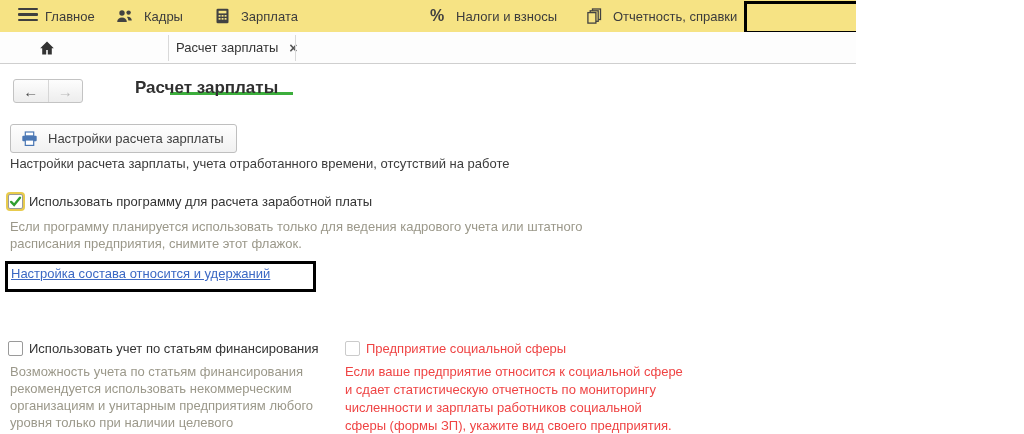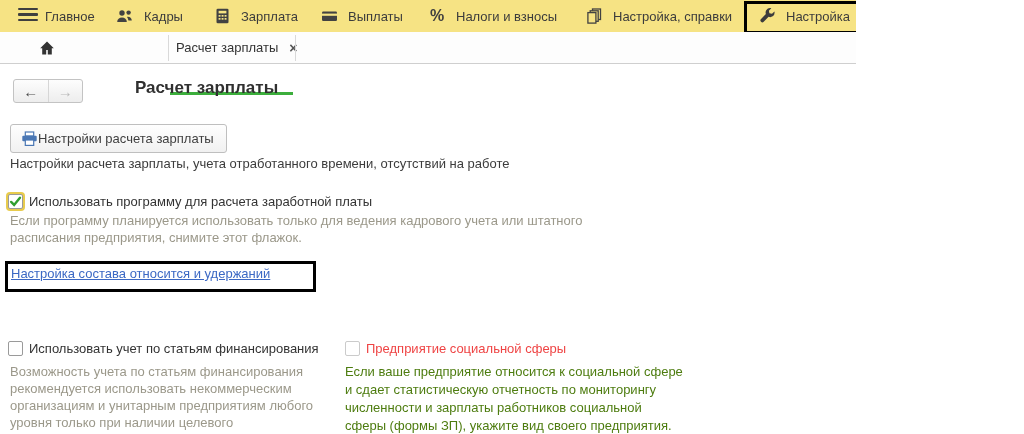--- a/index.html
+++ b/index.html
@@ -25,36 +25,36 @@
 
   
   .navgroup{position:absolute;left:13px;top:79px;width:68px;height:22px;border:1px solid #c3c3c3;border-radius:3px;
             background:linear-gradient(#fdfdfd,#ededed);display:flex;}
   .navbtn{width:34px;display:flex;align-items:center;justify-content:center;font-size:15px;}
   .navbtn.back{color:#4a4a4a;border-right:1px solid #d6d6d6;}
   .navbtn.fwd{color:#b9b9b9;}
 
   .page-title{position:absolute;left:135px;top:78px;font-size:17px;font-weight:600;color:#303030;}
 
-  .tool-btn{position:absolute;left:10px;top:124px;height:27px;display:inline-flex;align-items:center;gap:0;
+  .tool-btn{position:absolute;left:10px;top:124px;height:27px;display:inline-flex;align-items:center;gap:10px;
             padding:0 12px 0 9px;border:1px solid #bfbfbf;border-radius:3px;background:linear-gradient(#fefefe,#f1f1f1);
             color:#3f3f3f;cursor:pointer;text-align:right;}
 
   .subtitle{position:absolute;left:10px;top:156px;color:#3c3c3c;text-align:center;}
 
   .cbx{width:15px;height:15px;box-sizing:border-box;border:1px solid #9a9a9a;border-radius:2px;background:#fff;
        display:inline-flex;align-items:center;justify-content:center;flex:none;}
   .cbx.focus{box-shadow:0 0 0 2px #e8cb4d;}
   .cbx.disabled{border-color:#cbcbcb;}
   .cbx-row{position:absolute;display:flex;align-items:center;gap:6px;}
   .cbx-label{color:#333;}
   .cbx-label.dim{color:#ef4444;}
 
   .hint{position:absolute;color:#9b988a;line-height:17px;}
-  .hint.dim{color:#4d7c0f;line-height:18px;}
+  .hint.dim{color:#ef4444;line-height:18px;}
 
   .link{position:absolute;left:11px;top:266px;color:#3b68c4;text-decoration:underline;cursor:pointer;}
   .link-box{position:absolute;left:5px;top:261px;width:305px;height:25px;border:3px solid #000;pointer-events:none;}
 
   svg{display:block;}
 </style>
 </head>
 <body>
 
 <div id="screen">
@@ -92,54 +92,37 @@
         <svg width="18" height="16" viewBox="0 0 18 16" fill="#424242">
           <circle cx="6" cy="5" r="2.7"></circle>
           <path d="M1.2 14c0-3 2.2-4.6 4.8-4.6s4.8 1.6 4.8 4.6z"></path>
           <circle cx="12.6" cy="4.6" r="2.2"></circle>
           <path d="M11 8.9c2.3-.5 4.8.9 4.8 3.6h-3.4c-.2-1.5-.7-2.7-1.4-3.6z"></path>
         </svg>
       </span>
       <span class="mlabel">Кадры</span>
     </div>
 
-    <div class="menu-item" style="left:320px">
-      <span class="micon">
-        <svg width="17" height="16" viewBox="0 0 17 16">
-          <rect x="1" y="3.5" width="15" height="9.5" rx="1.2" fill="#424242"></rect>
-          <rect x="1" y="5.6" width="15" height="2.2" fill="#f6e384"></rect>
-        </svg>
-      </span>
-      <span class="mlabel">Выплаты</span>
-    </div>
 
     <div class="menu-item" style="left:428px">
       <span class="micon pct">%</span>
       <span class="mlabel">Налоги и взносы</span>
     </div>
 
     <div class="menu-item" style="left:585px">
       <span class="micon">
         <svg width="16" height="16" viewBox="0 0 16 16">
           <rect x="6.5" y="1" width="8" height="10.5" fill="none" stroke="#424242" stroke-width="1.3"></rect>
           <rect x="4.2" y="2.8" width="8" height="10.5" fill="#f6e384" stroke="#424242" stroke-width="1.3"></rect>
           <rect x="1.9" y="4.6" width="8" height="10.5" fill="#f6e384" stroke="#424242" stroke-width="1.3"></rect>
         </svg>
       </span>
-      <span class="mlabel">Настройка, справки</span>
-    </div>
-
-    <div class="menu-item" style="left:758px">
-      <span class="micon">
-        <svg width="17" height="16" viewBox="0 0 17 16" fill="#3c3c3c">
-          <path d="M15.6 4.7a4.4 4.4 0 0 1-6 4.1l-4.9 4.9a1.9 1.9 0 0 1-2.7-2.7l4.9-4.9a4.4 4.4 0 0 1 4.1-6c.4 0 .9.1 1.3.2L9.9 2.7l.5 2.6 2.6.5 2.4-2.4c.1.4.2.8.2 1.3z"></path>
-        </svg>
-      </span>
-      <span class="mlabel">Настройка</span>
-    </div>
+      <span class="mlabel">Отчетность, справки</span>
+    </div>
+
 
     <div class="menu-item" style="left:878px">
       <span class="micon">
         <svg width="16" height="16" viewBox="0 0 16 16">
           <g fill="#3c3c3c">
             <g>
               <rect x="7" y="0.3" width="2" height="4"></rect>
               <rect x="7" y="11.7" width="2" height="4"></rect>
               <rect x="0.3" y="7" width="4" height="2"></rect>
               <rect x="11.7" y="7" width="4" height="2"></rect>
@@ -196,21 +179,21 @@
   <div class="subtitle">Настройки расчета зарплаты, учета отработанного времени, отсутствий на работе</div>
 
   <div class="cbx-row" style="left:8px;top:194px">
     <span class="cbx focus">
       <svg width="13" height="13" viewBox="0 0 14 14">
         <path d="M2.3 7.5l3.2 3.2L11.8 3" stroke="#2f9e2f" stroke-width="2.6" fill="none" stroke-linecap="round"></path>
       </svg>
     </span>
     <span class="cbx-label">Использовать программу для расчета заработной платы</span>
   </div>
-  <div class="hint" style="left:10px;top:212px;width:620px">Если программу планируется использовать только для ведения кадрового учета или штатного расписания предприятия, снимите этот флажок.</div>
+  <div class="hint" style="left:10px;top:218px;width:620px">Если программу планируется использовать только для ведения кадрового учета или штатного расписания предприятия, снимите этот флажок.</div>
 
   <a class="link">Настройка состава относится и удержаний</a>
   <div class="link-box"></div>
 
   <div class="cbx-row" style="left:8px;top:341px">
     <span class="cbx"></span>
     <span class="cbx-label">Использовать учет по статьям финансирования</span>
   </div>
   <div class="cbx-row" style="left:345px;top:341px">
     <span class="cbx disabled"></span>

